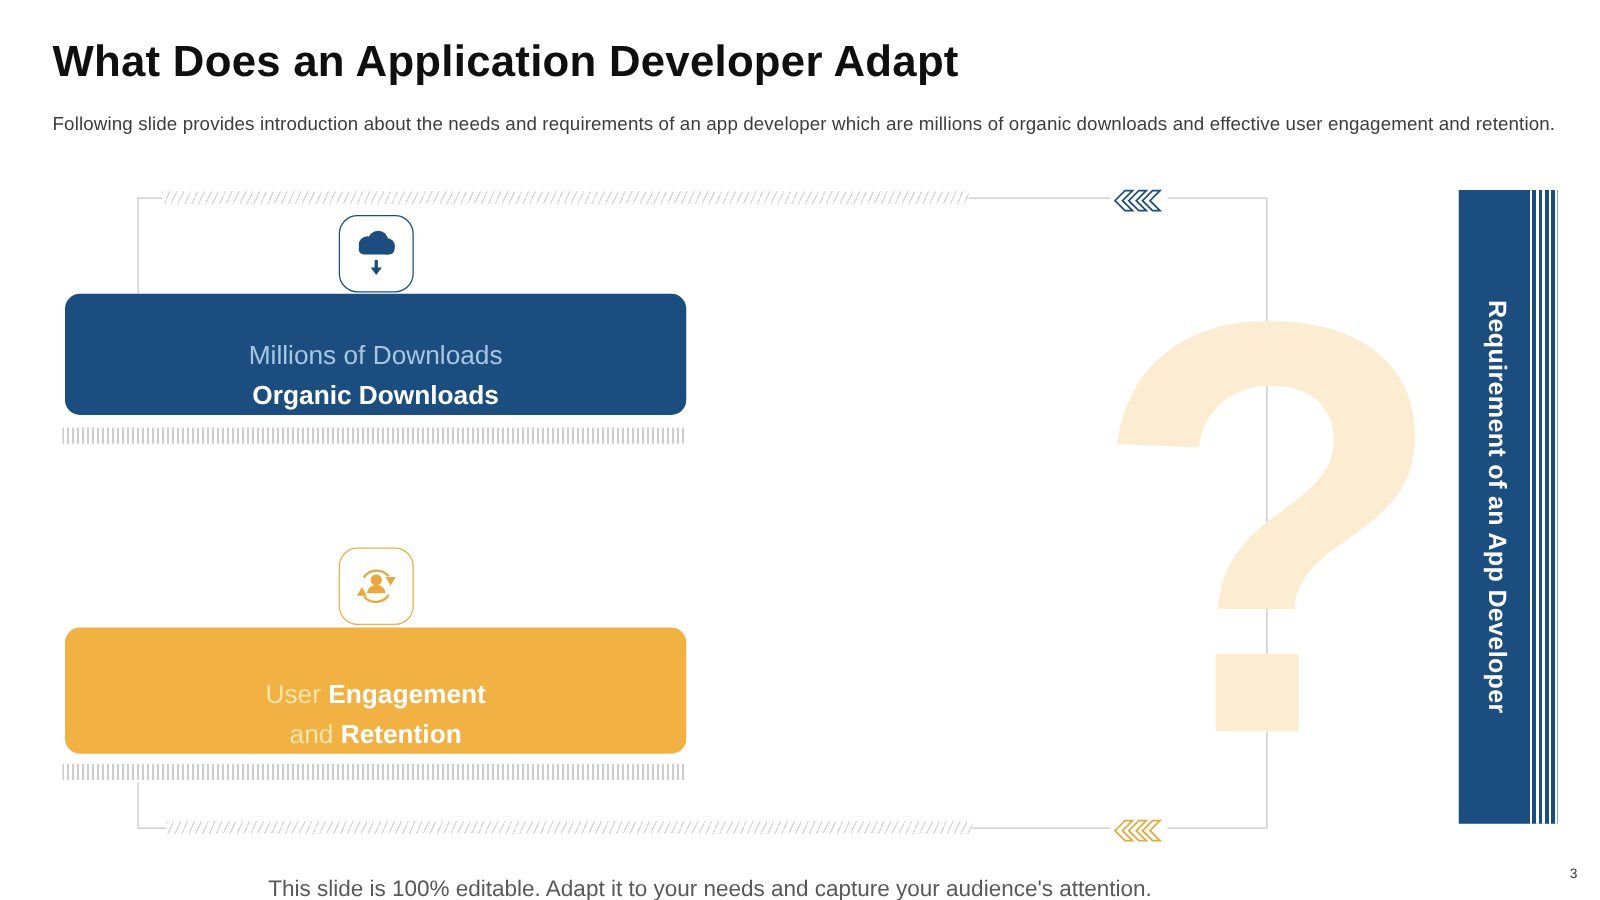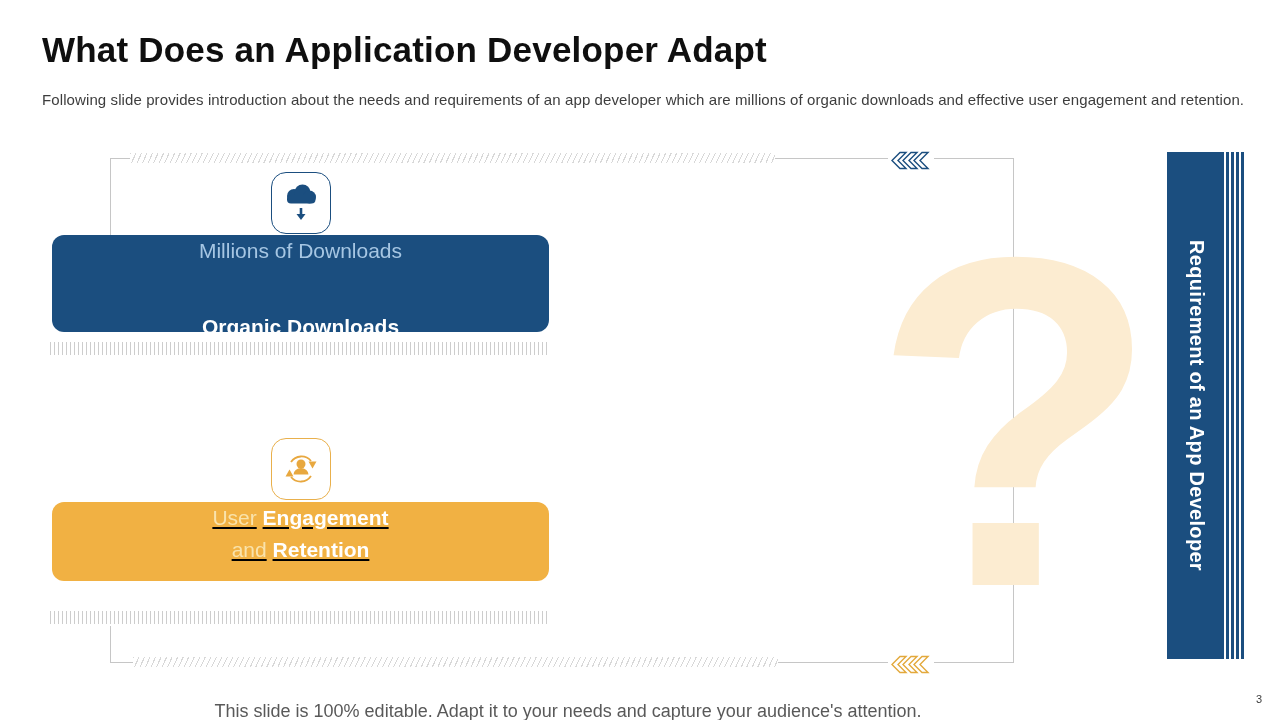--- a/index.html
+++ b/index.html
@@ -23,26 +23,26 @@
     background-image:repeating-linear-gradient(90deg,#cdcdcd 0 1px,transparent 1px 4px);}
 
   
   .icon-card{width:58px;height:60px;background:#ffffff;border-radius:15px;
     display:flex;align-items:center;justify-content:center;z-index:4;}
   .icon-card.blue{border:1.5px solid #1b4e7f;}
   .icon-card.orange{border:1.5px solid #e9b04c;}
 
   
   .msg-box{width:497px;border-radius:12px;display:flex;flex-direction:column;
-    align-items:center;justify-content:flex-start;z-index:3;text-align:center;}
+    align-items:center;justify-content:flex-end;z-index:3;text-align:center;}
   .msg-box.blue{height:97px;background:#1b4e7f;}
-  .msg-box.orange{height:79px;background:#f1b143;text-decoration:underline;}
+  .msg-box.orange{height:101px;background:#f1b143;}
   .msg-line{font-size:21px;line-height:1.5;}
   .lt-blue{color:#a6c6e3;}
-  .bold-white{color:#ffffff;font-weight:700;margin-top:44px;}
+  .bold-white{color:#ffffff;font-weight:700;}
   .pale-yellow{color:#f9e3ac;}
   .sp{margin-right:.28em;}
 
   
   .qmark{left:872px;top:188px;width:275px;text-align:center;font-size:470px;
     font-weight:700;color:#fcecd1;line-height:1;z-index:2;user-select:none;}
 
   
   .banner{left:1167px;top:152px;width:79px;height:507px;background:#1b4e7f;z-index:5;
     display:flex;align-items:center;justify-content:center;}

